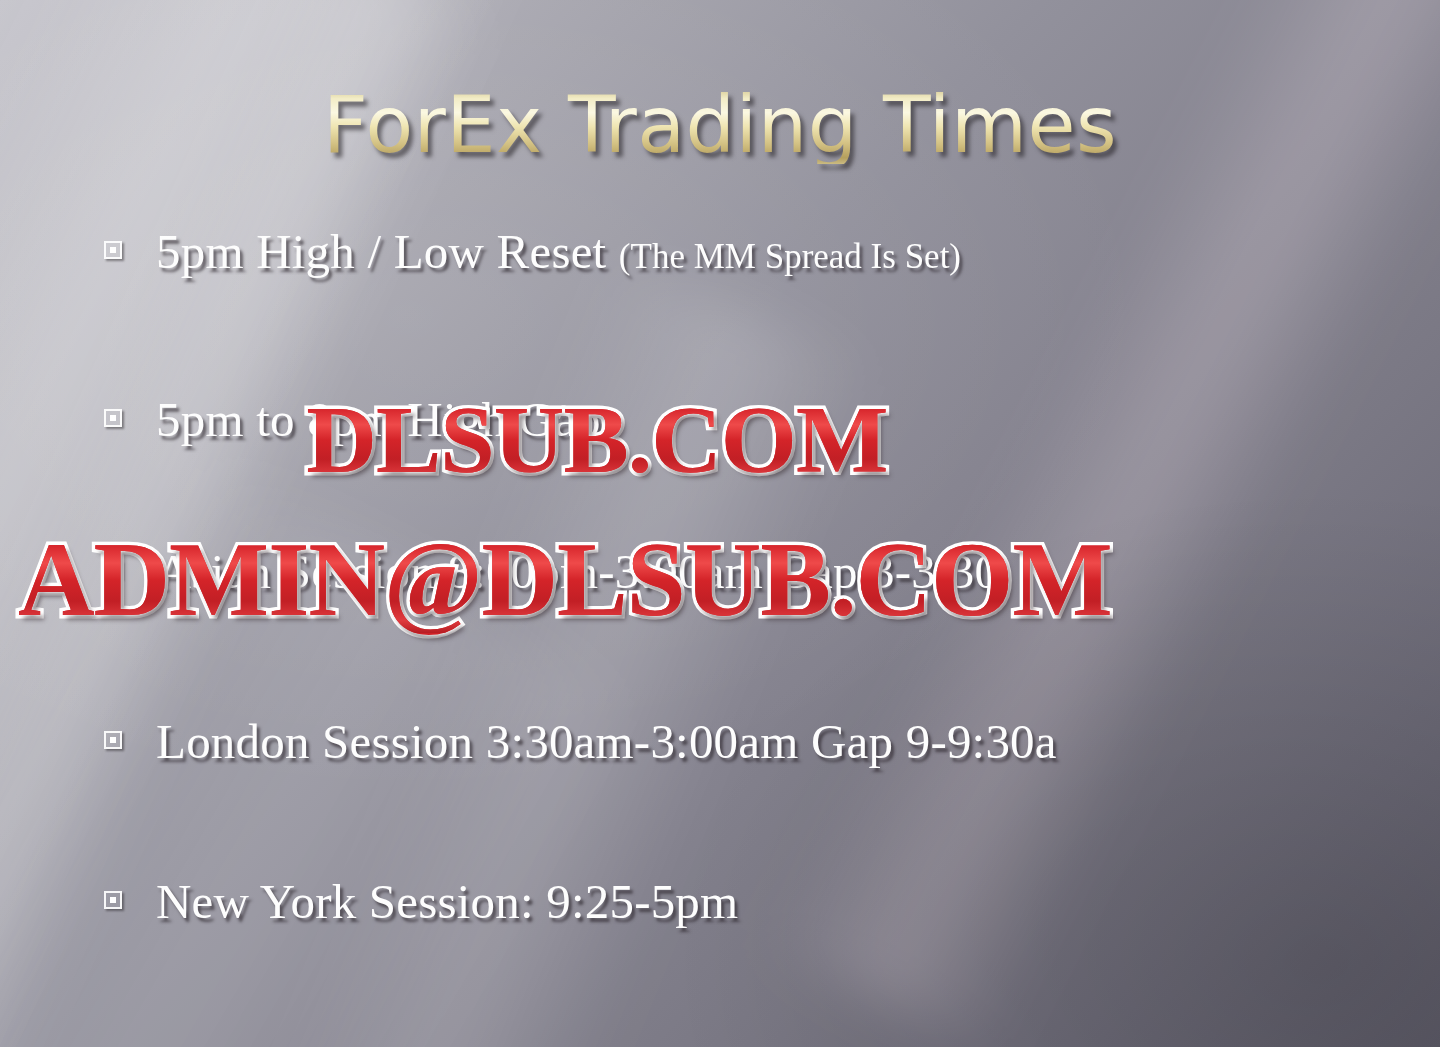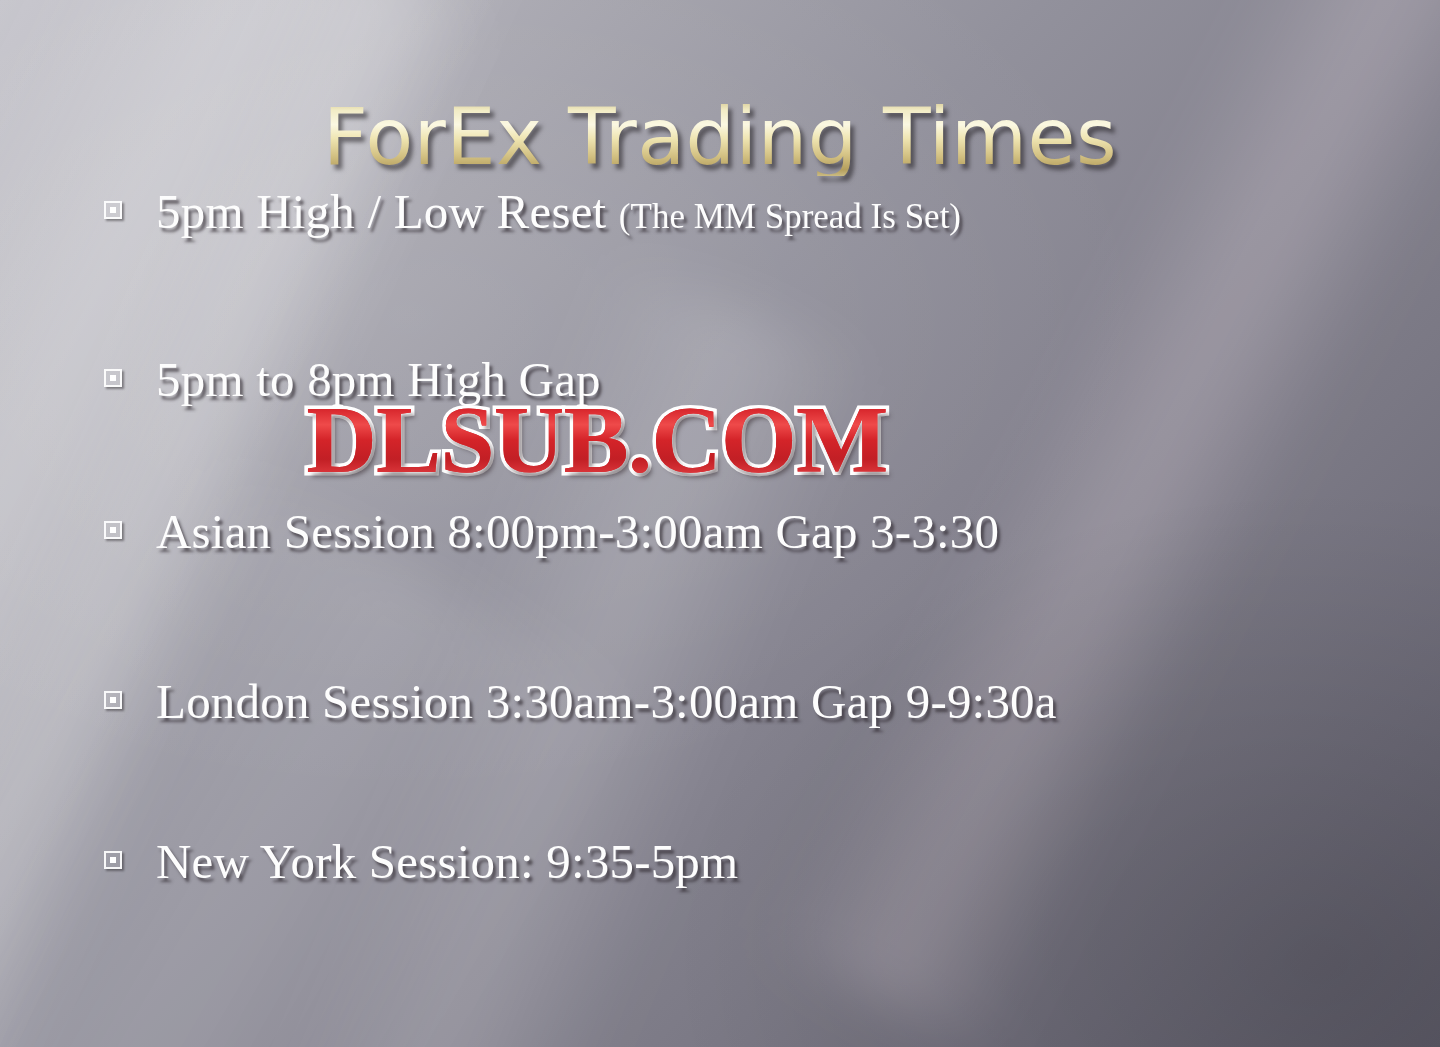--- a/index.html
+++ b/index.html
@@ -97,21 +97,20 @@
       #efe5b2 52%,
       #d3c183 74%,
       #b59f5d 92%,
       #cbbb83 100%);
     -webkit-background-clip: text;
     background-clip: text;
     color: transparent;
     -webkit-text-fill-color: transparent;
     filter: drop-shadow(4px 5px 2px rgba(30,26,30,0.55));
     white-space: nowrap;
-    margin-top: 12px;
   }
 
   
   .bullets {
     position: absolute;
     left: 104px;
     top: 186px;
     right: 60px;
   }
   .bullet-row {
@@ -146,20 +145,21 @@
     transform: translate(-50%, -50%);
   }
 
   .bullet-text {
     color: #fdfdfd;
     font-size: 49px;
     line-height: 1.06;
     letter-spacing: 0.2px;
     text-shadow: 3px 4px 3px rgba(40,34,40,0.62);
     white-space: nowrap;
+    margin-top: 40px;
   }
   .bullet-text .sub {
     font-size: 35px;
     letter-spacing: 0;
   }
 
   
   .watermark {
     position: absolute;
     font-family: "Liberation Serif", "DejaVu Serif", serif;
@@ -238,24 +238,28 @@
       <span class="bullet-text"><span>Asian Session 8:00pm-3:00am Gap 3-3:30</span></span>
     </div>
 
     <div class="bullet-row row-3">
       <span class="bullet-marker"></span>
       <span class="bullet-text"><span>London Session 3:30am-3:00am Gap 9-9:30a</span></span>
     </div>
 
     <div class="bullet-row row-4">
       <span class="bullet-marker"></span>
-      <span class="bullet-text"><span>New York Session: 9:35-5pm</span></span>
+      <span class="bullet-text"><span>New York Session: 9:25-5pm</span></span>
     </div>
 
   </div>
 
   <div class="watermark wm-1">
     <span>DLSUB.COM</span>
     <span class="inner">DLSUB.COM</span>
   </div>
 
+  <div class="watermark wm-2">
+    <span>ADMIN@DLSUB.COM</span>
+    <span class="inner">ADMIN@DLSUB.COM</span>
+  </div>
 
 </div>
 
 </body></html>

